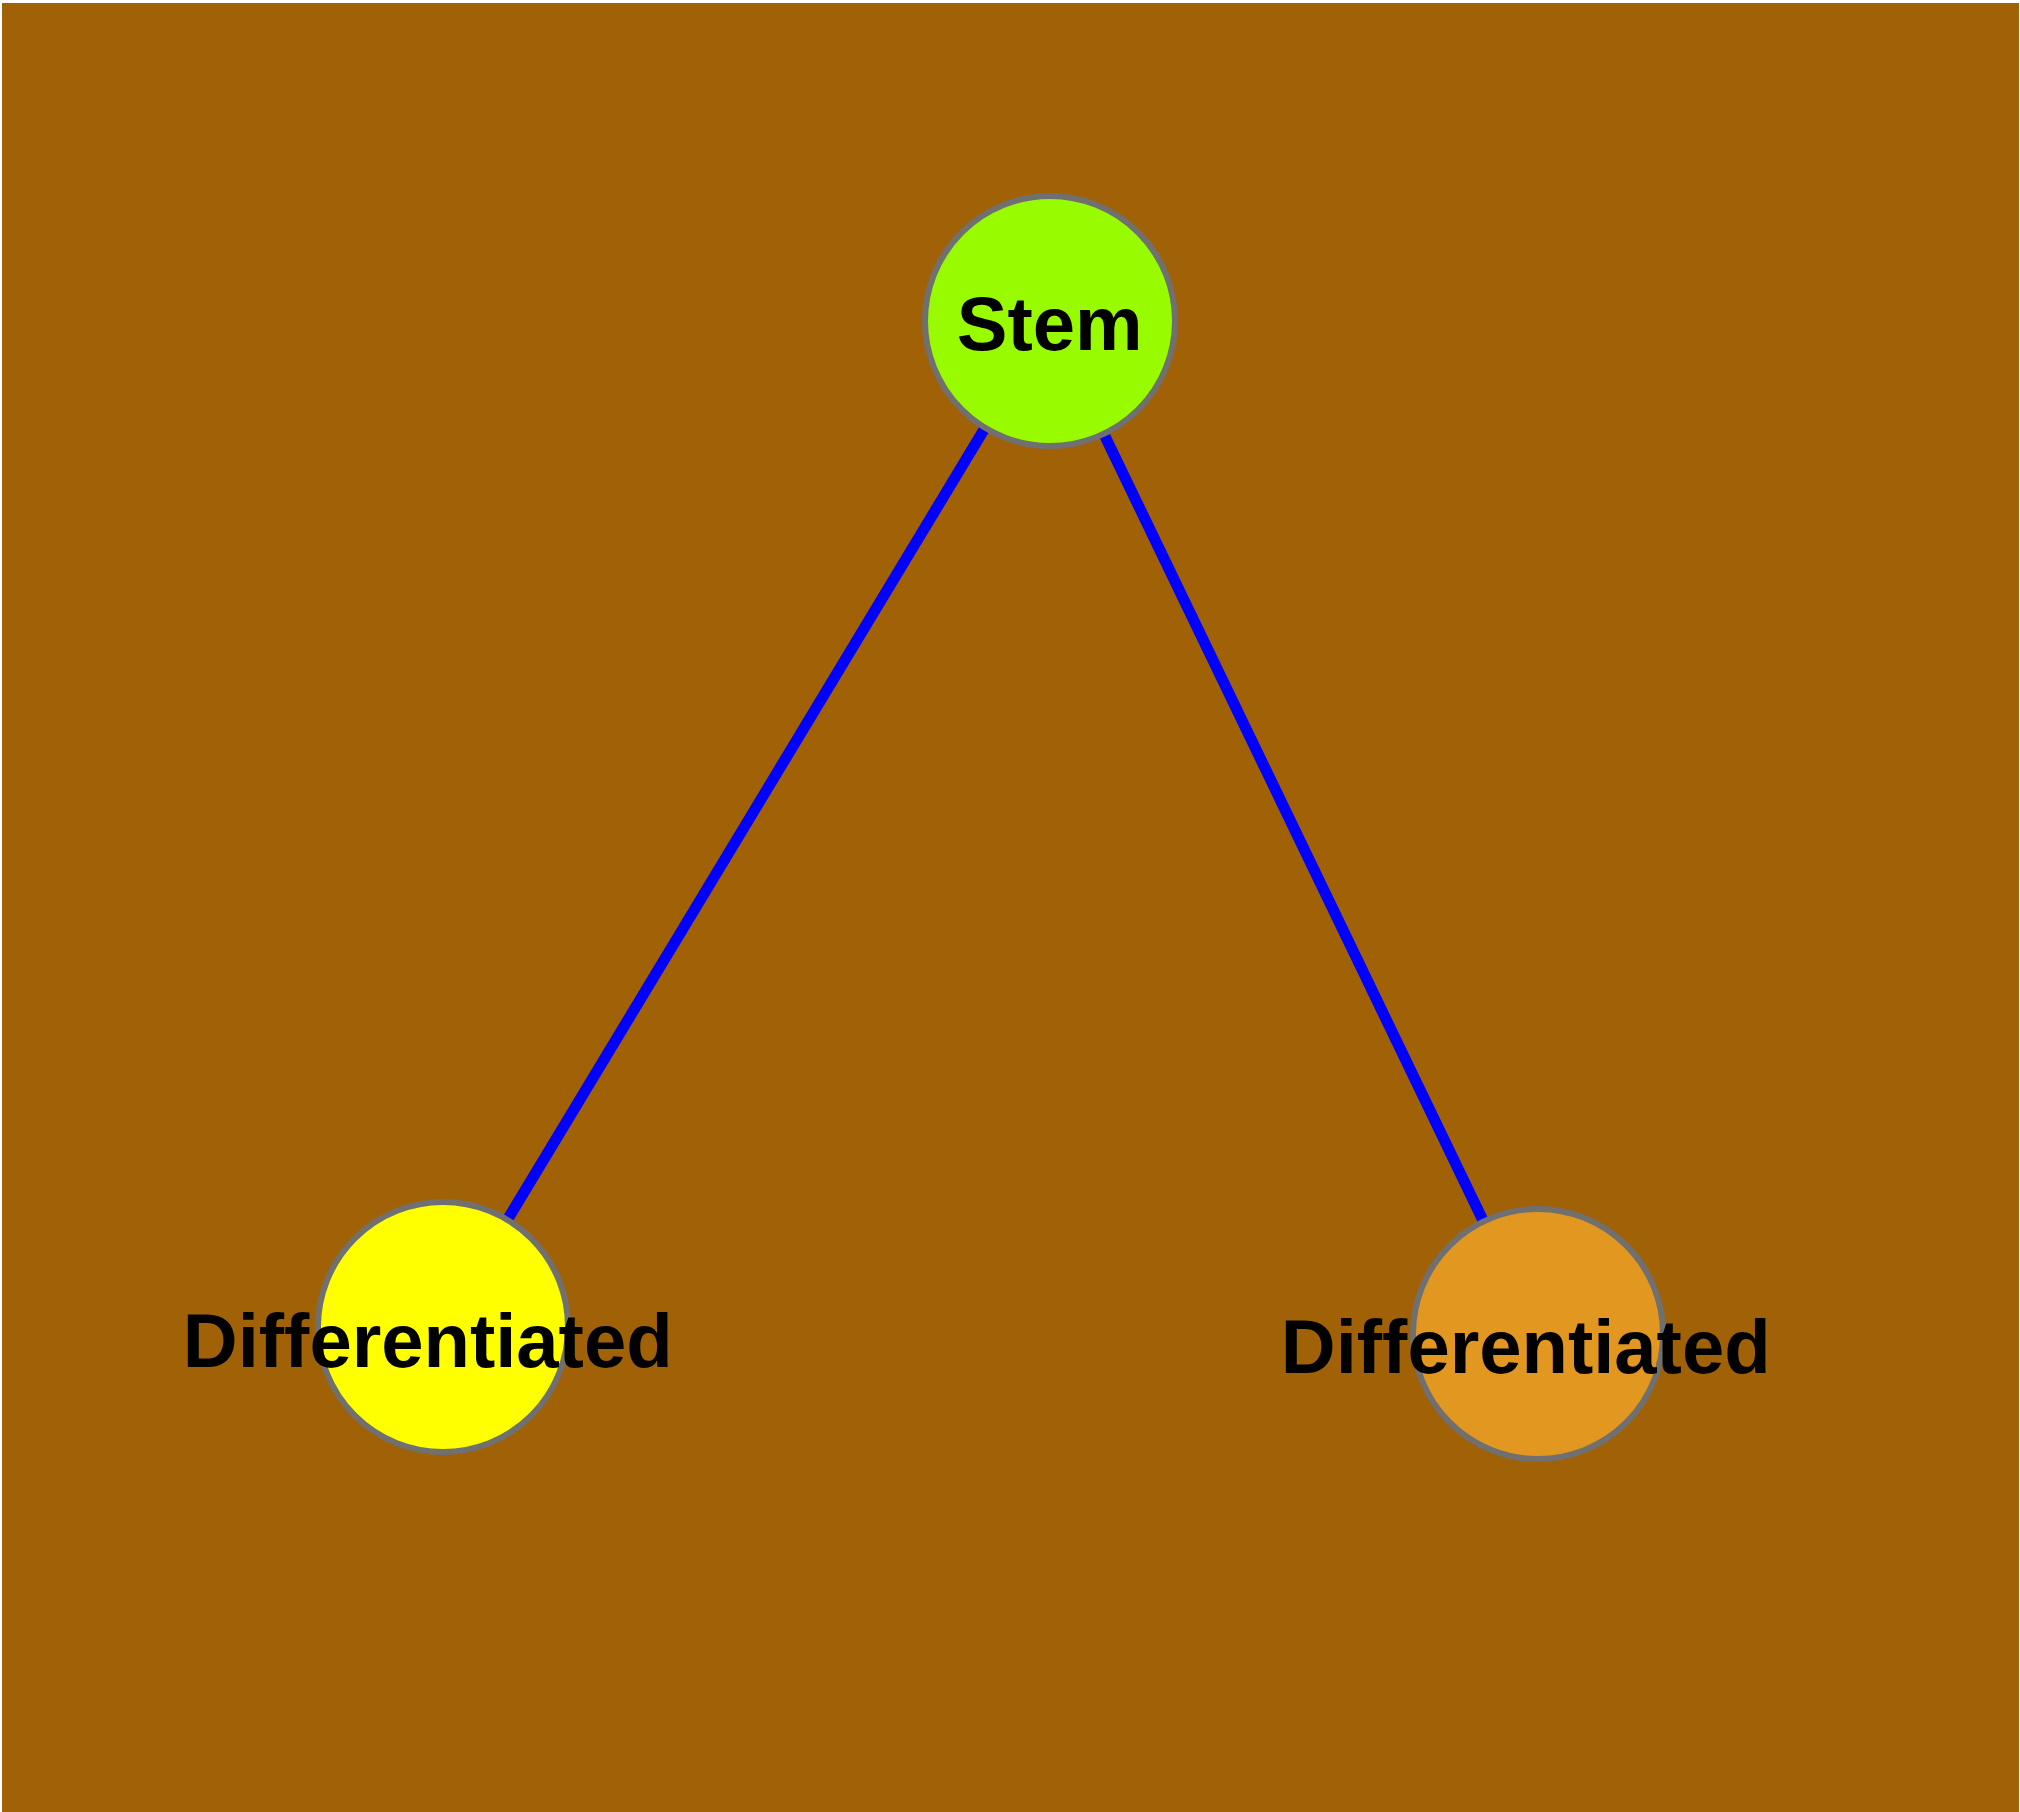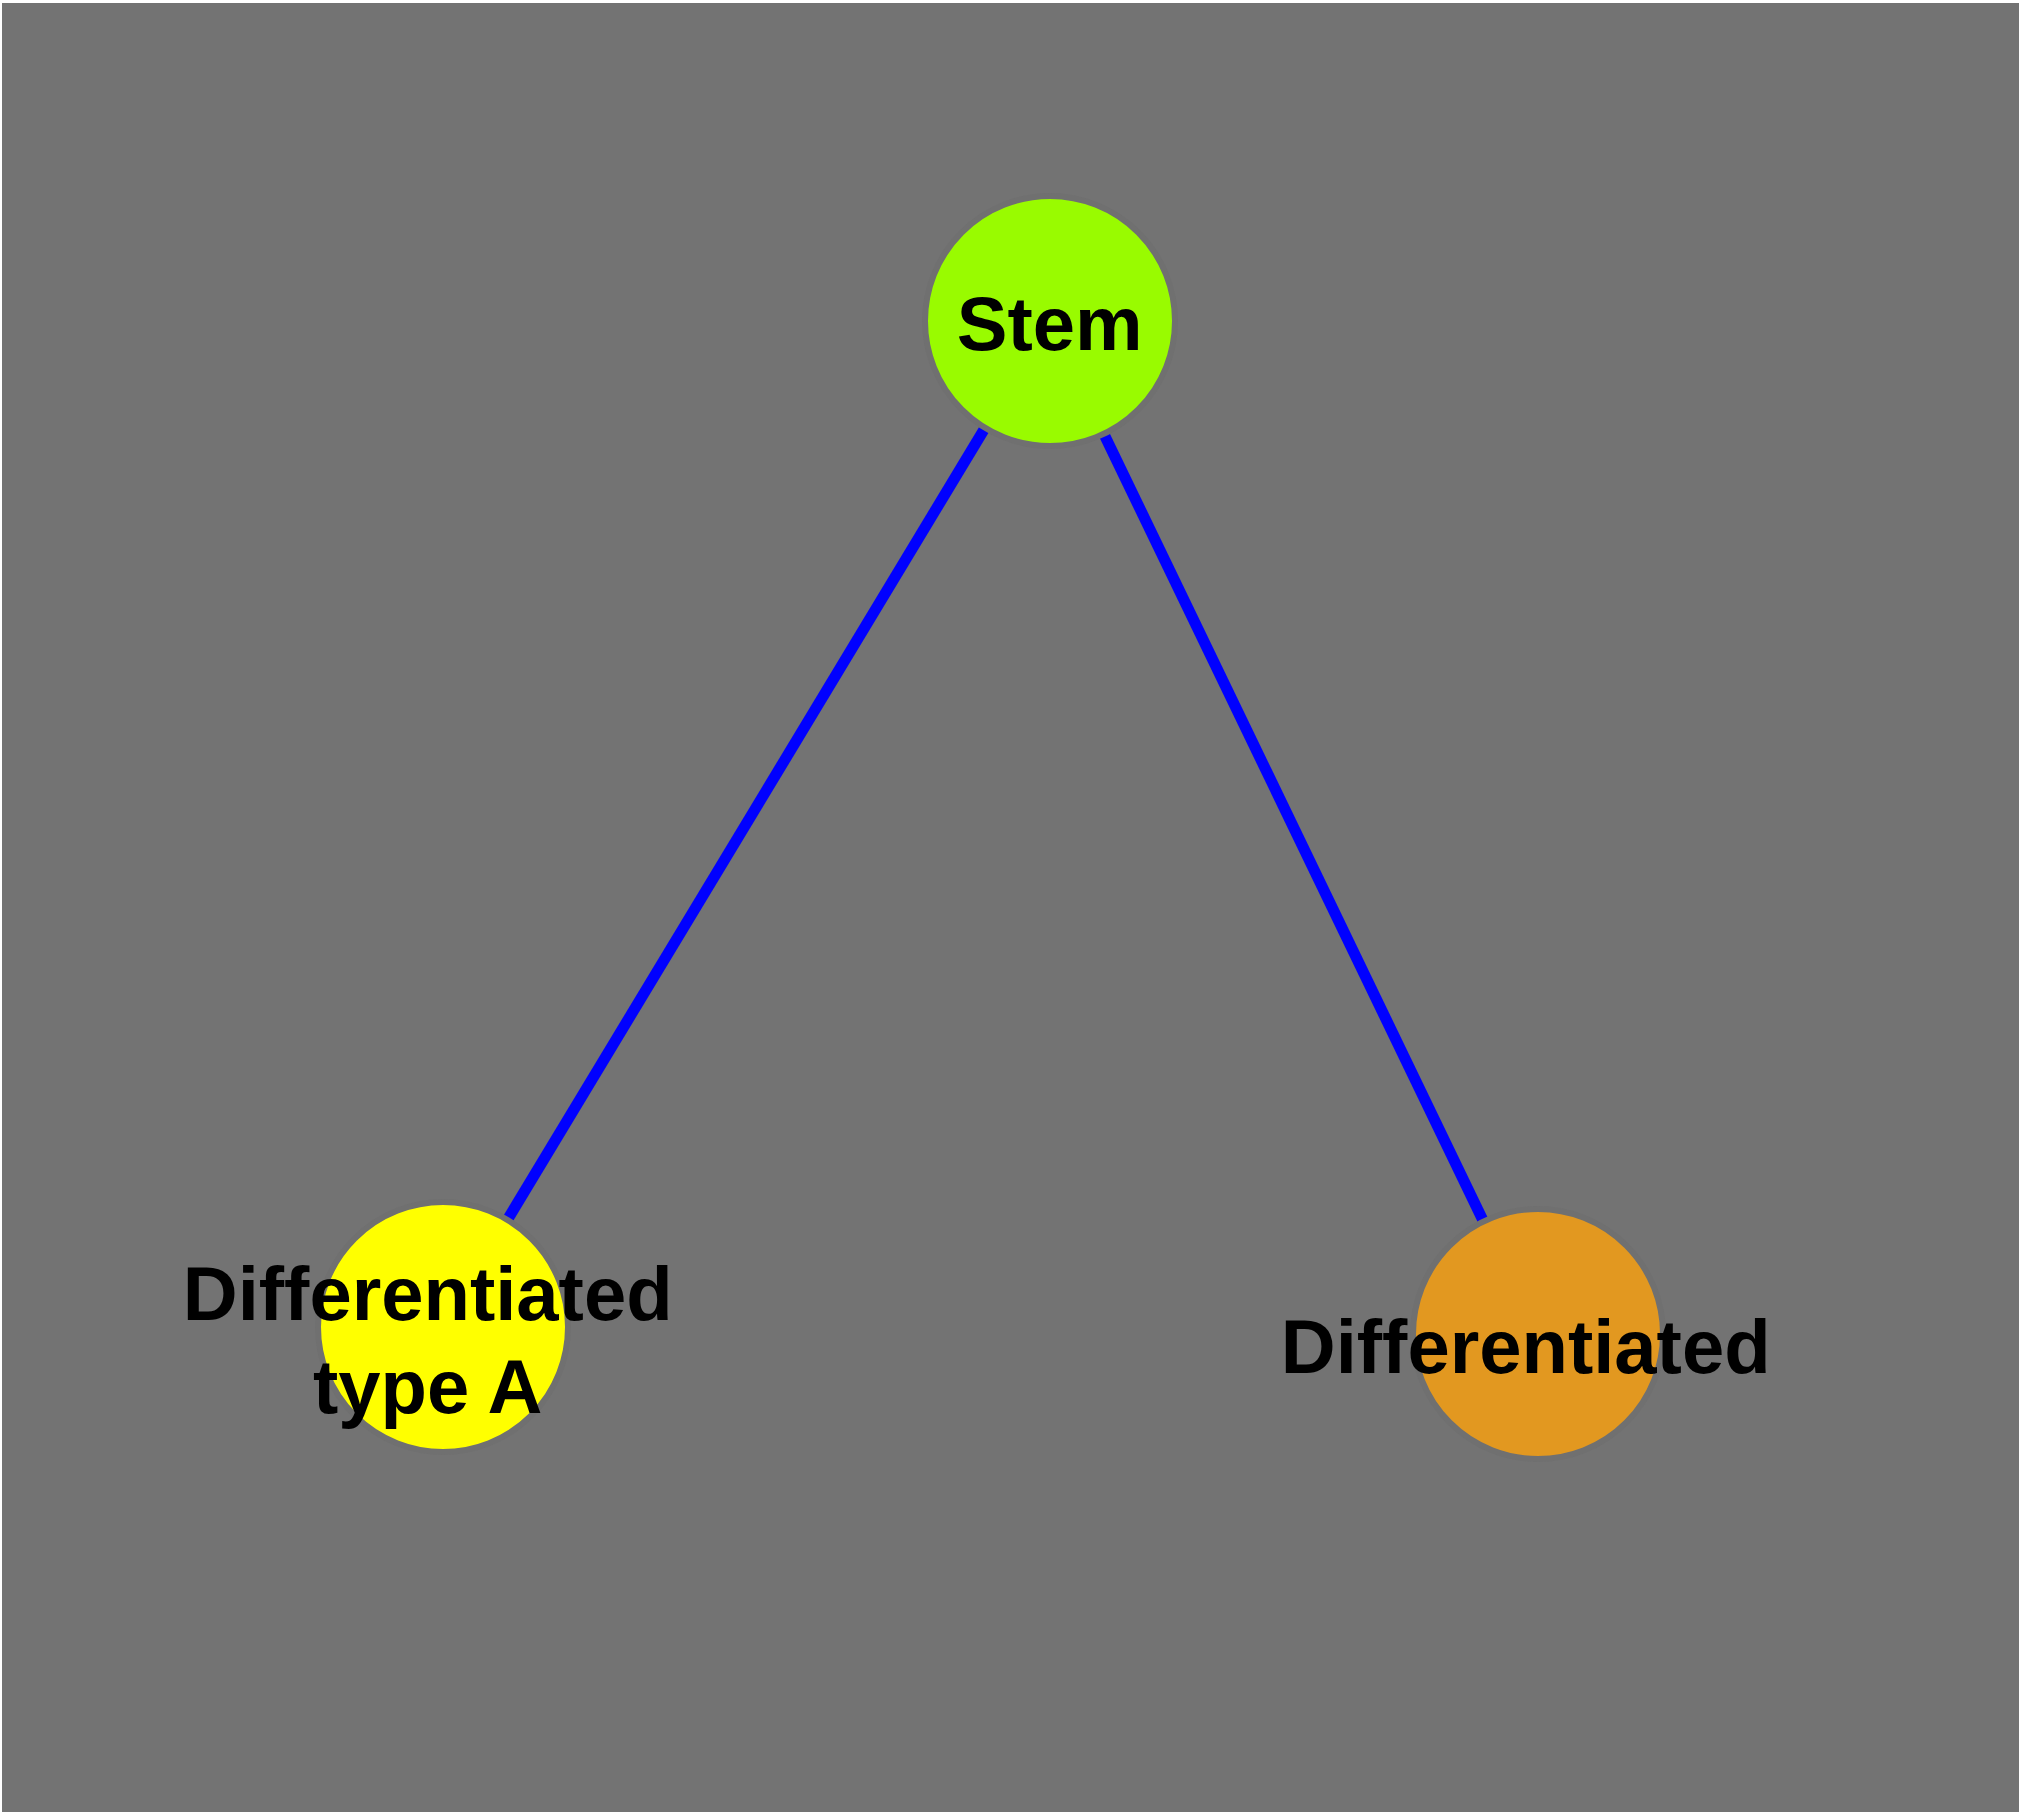--- a/index.html
+++ b/index.html
@@ -49,41 +49,40 @@
     white-space: nowrap;
   }
   .node-label span { display: block; }
   .label-stem   { left: 1048px; top: 320px;  }
   .label-type-a { left: 426px;  top: 1337px; }
   .label-type-b { left: 1524px; top: 1343px; }
 </style>
 </head>
 <body>
 
-<div class="stage" style="background: #737373;">
+<div class="stage" style="background: #a16207;">
 
   <svg class="edges-svg" viewBox="0 0 2380 2134">
     <line x1="1236" y1="375" x2="520" y2="1562" stroke-width="13" stroke="#0000FF"></line>
     <line x1="1236" y1="375" x2="1812" y2="1570" stroke-width="13" stroke="#0000FF"></line>
   </svg>
 
   <div class="node node-stem" style="background: rgb(153, 251, 0); border-color: rgb(112, 112, 112);"></div>
 
   <div class="node node-type-a" style="background: rgb(255, 255, 0); border-color: rgb(112, 112, 112);"></div>
 
   <div class="node node-type-b" style="background: rgb(226, 152, 32); border-color: rgb(112, 112, 112);"></div>
 
   <div class="node-label label-stem" style="color: rgb(0, 0, 0);">
     <span>Stem</span>
     <span></span>
   </div>
 
   <div class="node-label label-type-a" style="color: rgb(0, 0, 0);">
     <span>Differentiated</span>
-    <span>type A</span>
   </div>
 
   <div class="node-label label-type-b" style="color: rgb(0, 0, 0);">
     <span>Differentiated</span>
   </div>
 
 </div>
 
 
 </body></html>

